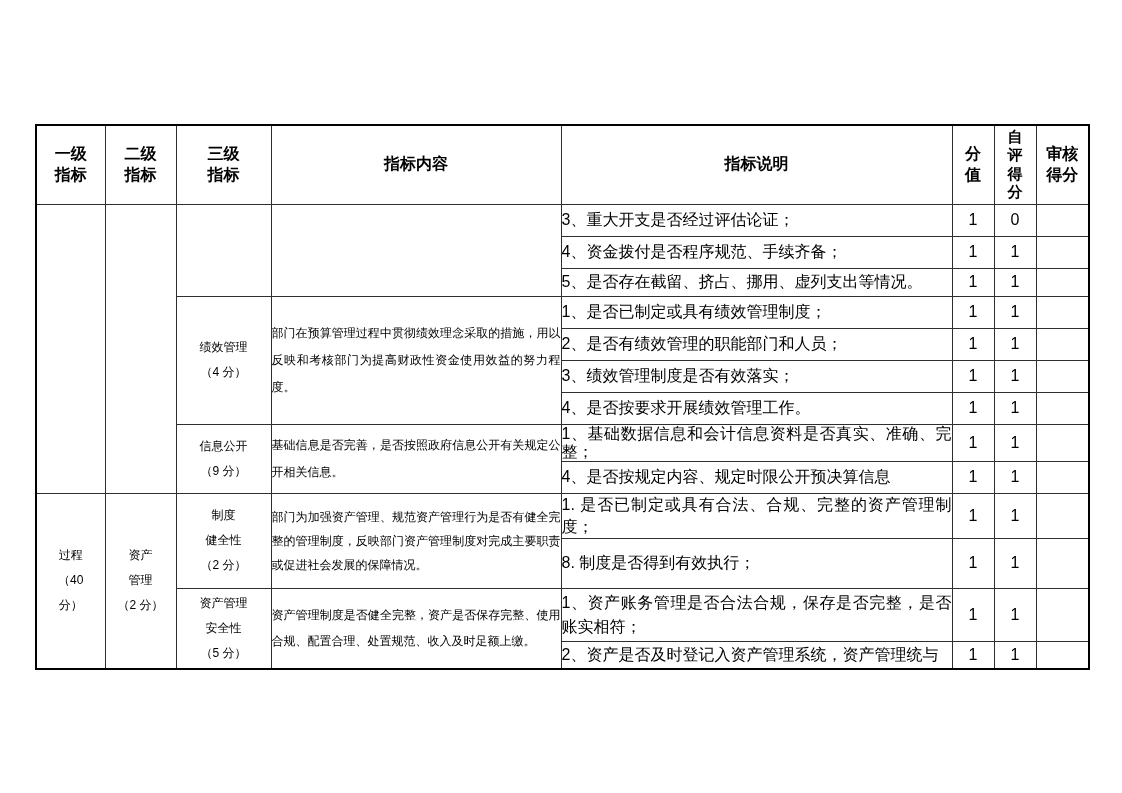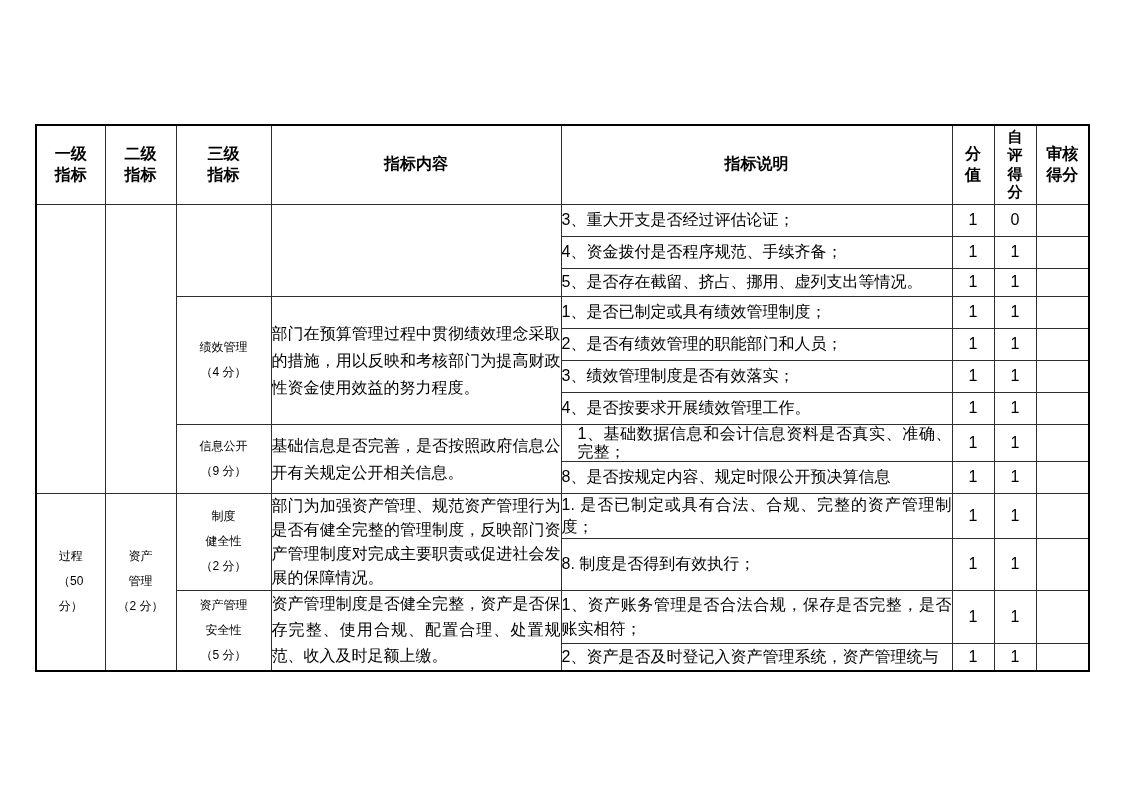--- a/index.html
+++ b/index.html
@@ -20,30 +20,30 @@
     vertical-align:middle;
     overflow:hidden;
   }
   th{font-weight:bold;font-size:16px;text-align:center;line-height:1.3;}
   th.vhead{font-size:15px;line-height:1.22;}
   .pre{white-space:pre-line;}
   td.lvl{
     text-align:center;font-size:12px;line-height:25px;white-space:pre-line;
   }
   td.content{
-    text-align:justify;font-size:16px;line-height:27px;
+    text-align:justify;font-size:12px;line-height:27px;
     padding:2px 7px 2px 8px;
   }
   td.content.lh24{line-height:24px;}
   td.content.lh26{line-height:26px;}
   td.desc{
     text-align:justify;font-size:16px;line-height:20px;
     padding:1px 3px 1px 7px;
   }
-  td.desc.lh-tight{line-height:18px;padding-left:16px;}
+  td.desc.lh-tight{line-height:18px;}
   td.desc.lh-med{line-height:22px;}
   td.desc.lh-wide{line-height:24px;}
   td.desc.nowrap{white-space:nowrap;text-align:left;}
   td.score{text-align:center;font-size:16px;}
   tr.cut td{height:26px;margin-left:20px;}
 </style>
 </head>
 <body>
 
 <div class="page">
@@ -134,29 +134,29 @@
       <tr style="height:37px">
         <td rowspan="2" class="lvl">信息公开
 （9 分）</td>
         <td rowspan="2" class="content">基础信息是否完善，是否按照政府信息公开有关规定公开相关信息。</td>
         <td class="desc lh-tight">1、基础数据信息和会计信息资料是否真实、准确、完整；</td>
         <td class="score">1</td>
         <td class="score">1</td>
         <td class="score"></td>
       </tr>
       <tr style="height:32px">
-        <td class="desc">8、是否按规定内容、规定时限公开预决算信息</td>
+        <td class="desc">4、是否按规定内容、规定时限公开预决算信息</td>
         <td class="score">1</td>
         <td class="score">1</td>
         <td class="score"></td>
       </tr>
 
       <tr style="height:45px">
         <td rowspan="4" class="lvl">过程
-（50
+（40
 分）</td>
         <td rowspan="4" class="lvl">资产
 管理
 （2 分）</td>
         <td rowspan="2" class="lvl">制度
 健全性
 （2 分）</td>
         <td rowspan="2" class="content lh24">部门为加强资产管理、规范资产管理行为是否有健全完整的管理制度，反映部门资产管理制度对完成主要职责或促进社会发展的保障情况。</td>
         <td class="desc lh-med">1. 是否已制定或具有合法、合规、完整的资产管理制度；</td>
         <td class="score">1</td>

